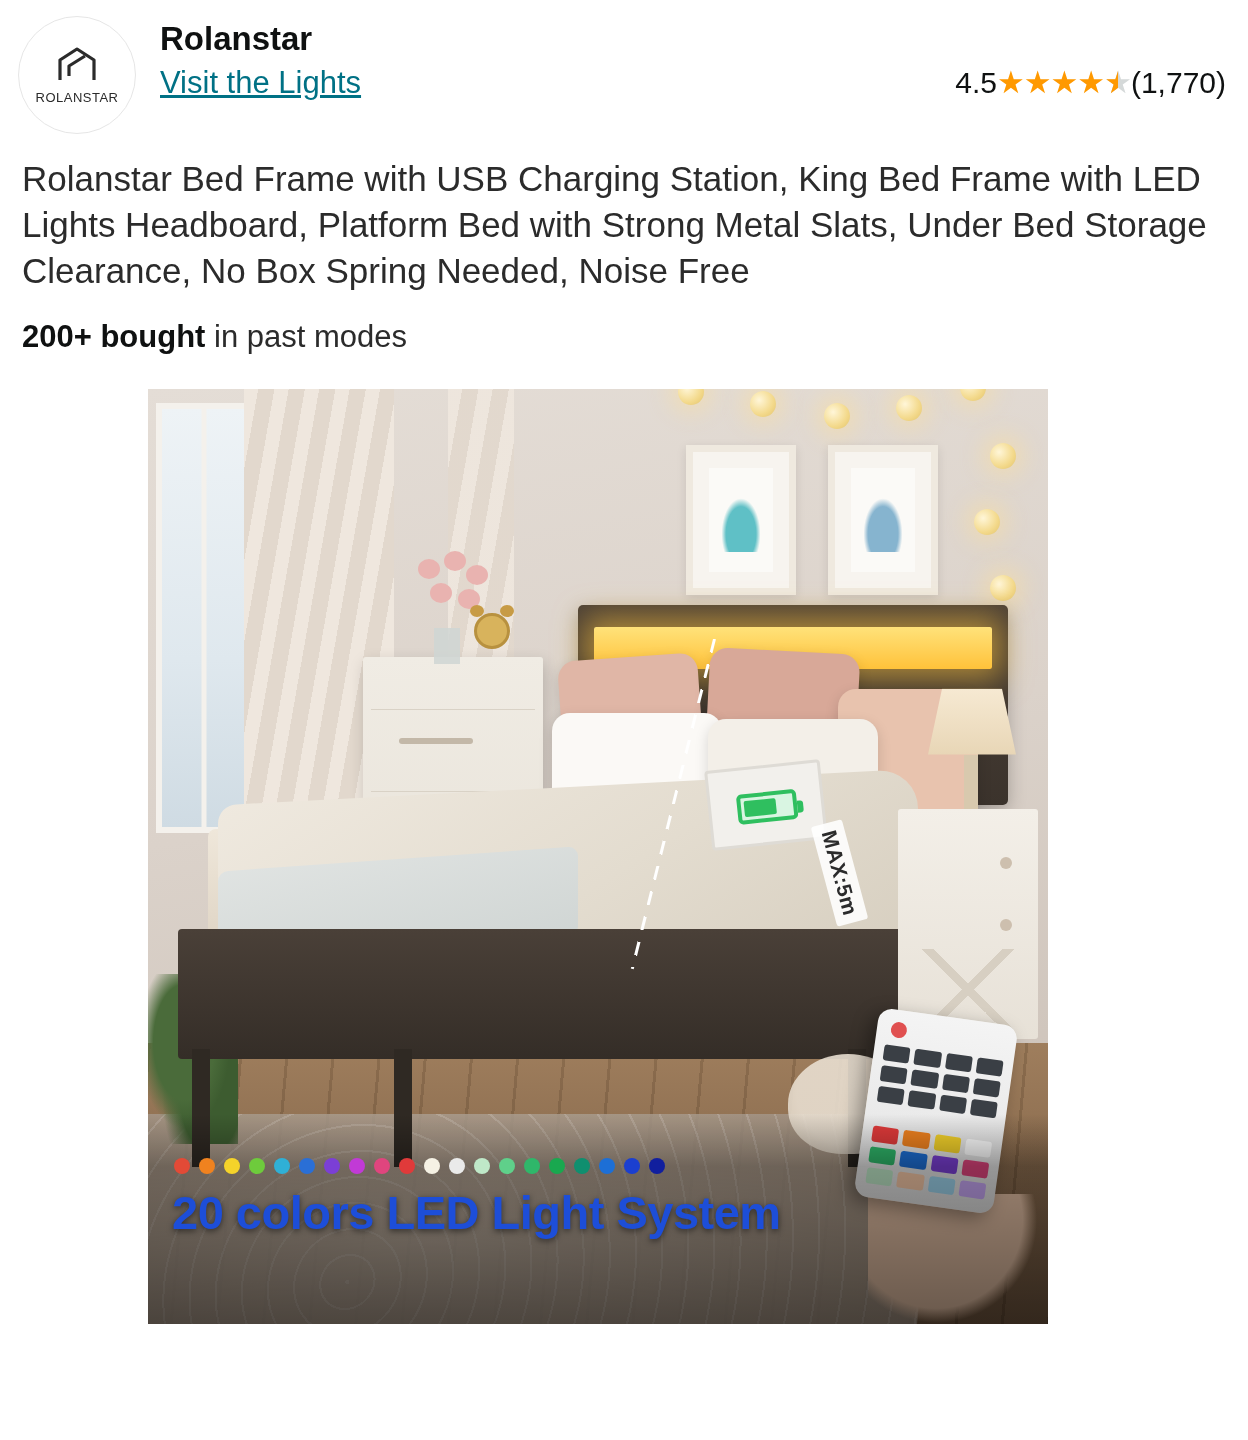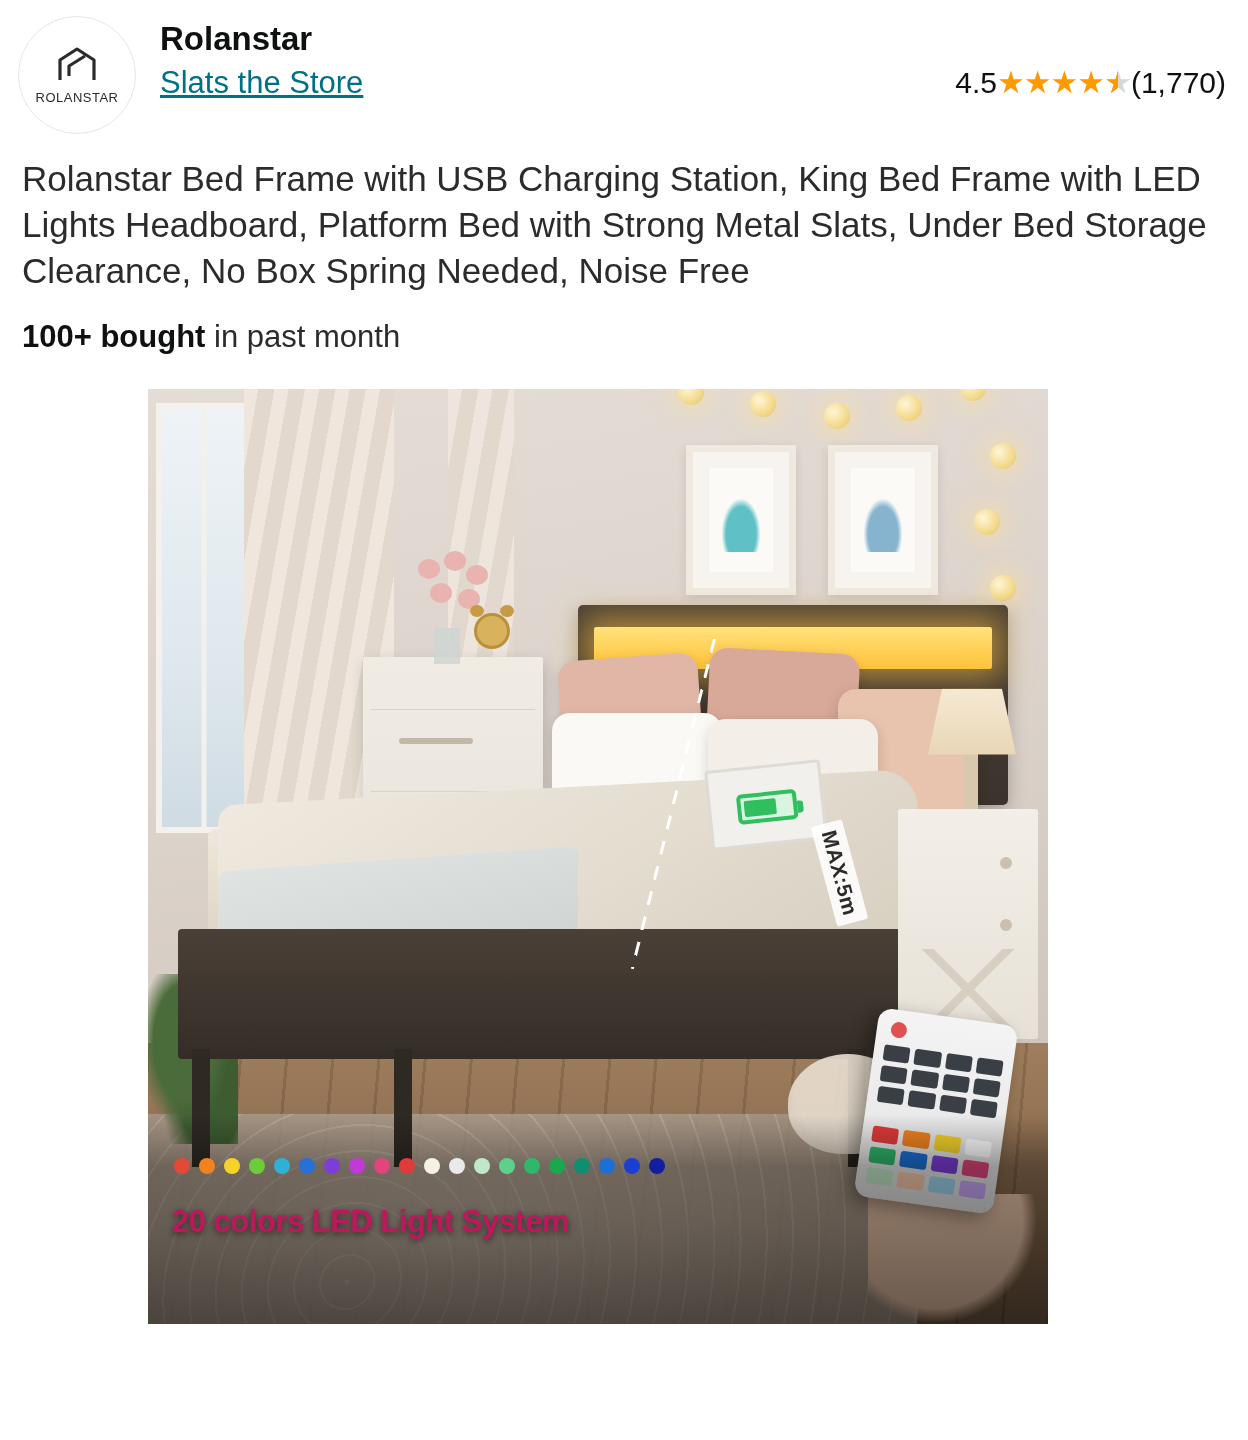--- a/index.html
+++ b/index.html
@@ -327,21 +327,21 @@
     background: radial-gradient(ellipse at 40% 20%, #e9c4a8 0 60%, rgba(233,196,168,0) 70%); }
   
   .banner {
     position: absolute; left: 0; right: 0; bottom: 0; height: 210px;
     background: linear-gradient(180deg, rgba(0,0,0,0) 0%, rgba(0,0,0,.35) 25%, rgba(0,0,0,.55) 100%);
   }
   .dots { position:absolute; left: 26px; bottom: 150px; display: flex; gap: 9px; }
   .dots i { width: 16px; height: 16px; border-radius: 50%; display:block; }
   .banner-title {
     position: absolute; left: 24px; bottom: 84px;
-    font-size: 31px; font-weight: bold; color: #be185d;
+    font-size: 47px; font-weight: bold; color: #1d4ed8;
     text-shadow: 0 2px 6px rgba(0,0,0,.55);
     letter-spacing: -0.5px;
   }
   .banner-sub {
     position: absolute; left: 26px; bottom: 42px;
     font-size: 27px; color: #f2f2f2;
     text-shadow: 0 2px 5px rgba(0,0,0,.6);
   }
 </style>
 </head>
@@ -354,41 +354,41 @@
       <path d="M6 34 V14 L23 3 L40 14 V34" fill="none" stroke="#2b2b2b" stroke-width="3.2" stroke-linejoin="round"></path>
       <path d="M15 30 V20 L31 10" fill="none" stroke="#2b2b2b" stroke-width="3.2" stroke-linejoin="round"></path>
     </svg>
     <div class="mark-text">ROLANSTAR</div>
   </div>
 
   <div class="brand-text">
     <div class="brand-name">Rolanstar</div>
 
     <div class="store-row">
-      <a class="visit-store" href="#">Slats the Store</a>
+      <a class="visit-store" href="#">Visit the Lights</a>
 
       <div class="rating-block">
         <span class="rating-value">4.5</span>
         <span class="stars">
           <span>★</span>
             <span>★</span>
             <span>★</span>
             <span>★</span>
             <span class="half">★</span>
         </span>
         <span class="rating-count">(1,770)</span>
       </div>
     </div>
   </div>
 </div>
 
 <div class="product-title">Rolanstar Bed Frame with USB Charging Station, King Bed Frame with LED Lights Headboard, Platform Bed with Strong Metal Slats, Under Bed Storage Clearance, No Box Spring Needed, Noise Free</div>
 
 <div class="bought-line">
-  <b>100+ bought</b><span> in past month</span>
+  <b>200+ bought</b><span> in past modes</span>
 </div>
 
 <div class="image-wrap">
   <div class="scene">
     <div class="wall"></div>
     <div class="floor"></div>
     <div class="rug"></div>
 
     <div class="window"></div>
     <div class="curtain"></div>

